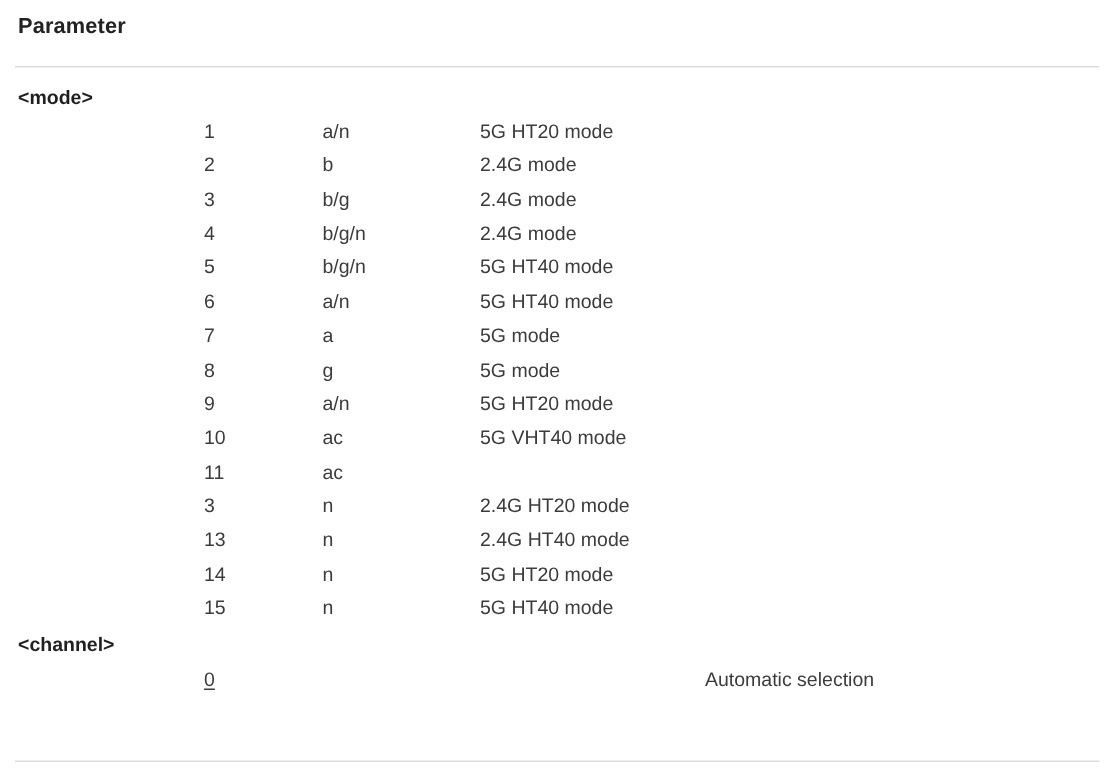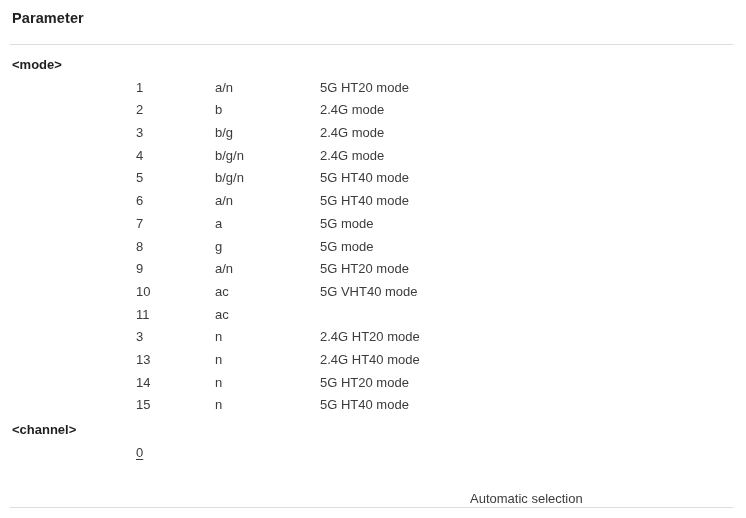--- a/index.html
+++ b/index.html
@@ -81,21 +81,21 @@
   .col-param {
     left: 12px;
     font-weight: bold;
     color: #1f1f1f;
     font-size: 13px;
   }
   .col-desc   { left: 136px; }
   .col-code   { left: 136px; }
   .col-std    { left: 215px; }
   .col-detail { left: 320px; }
-  .col-right  { left: 470px; margin-top: 46px; }
+  .col-right  { left: 470px; }
 
   .underlined {
     text-decoration: underline;
     text-underline-offset: 2px;
   }
 </style>
 </head>
 <body>
 
 <div class="doc">

